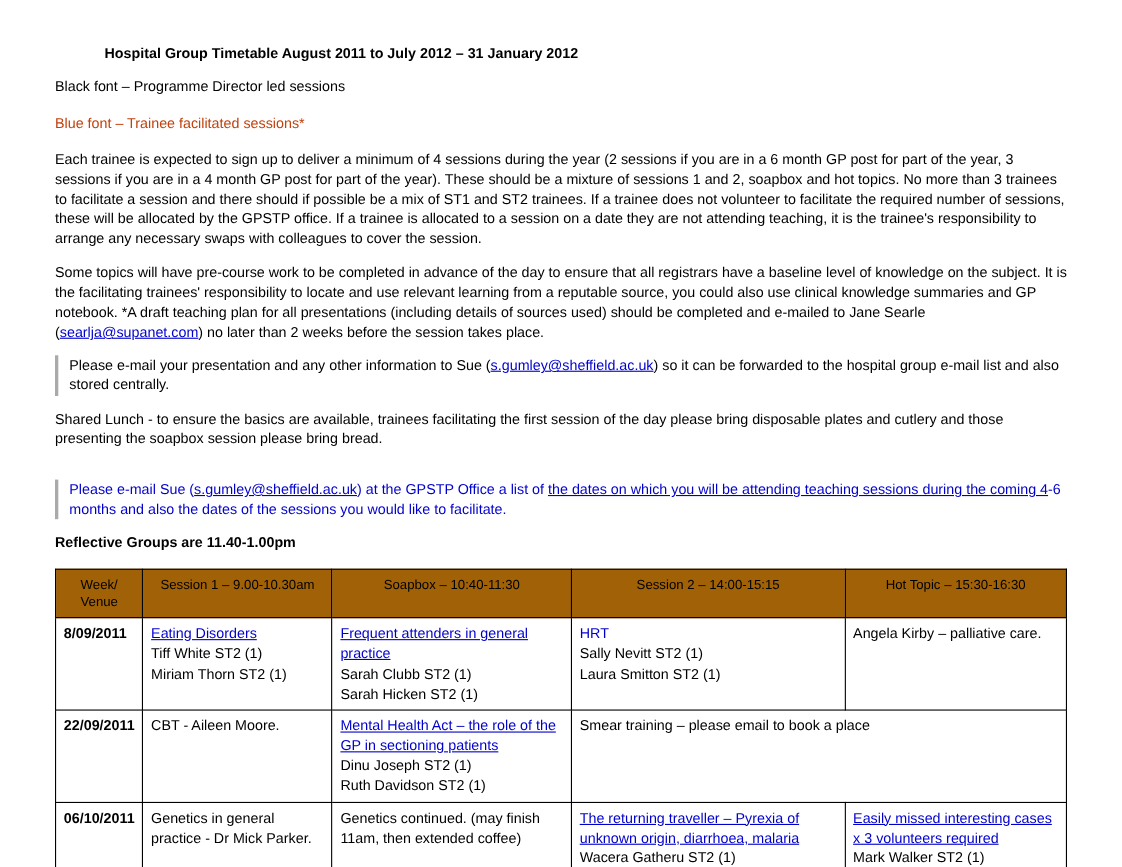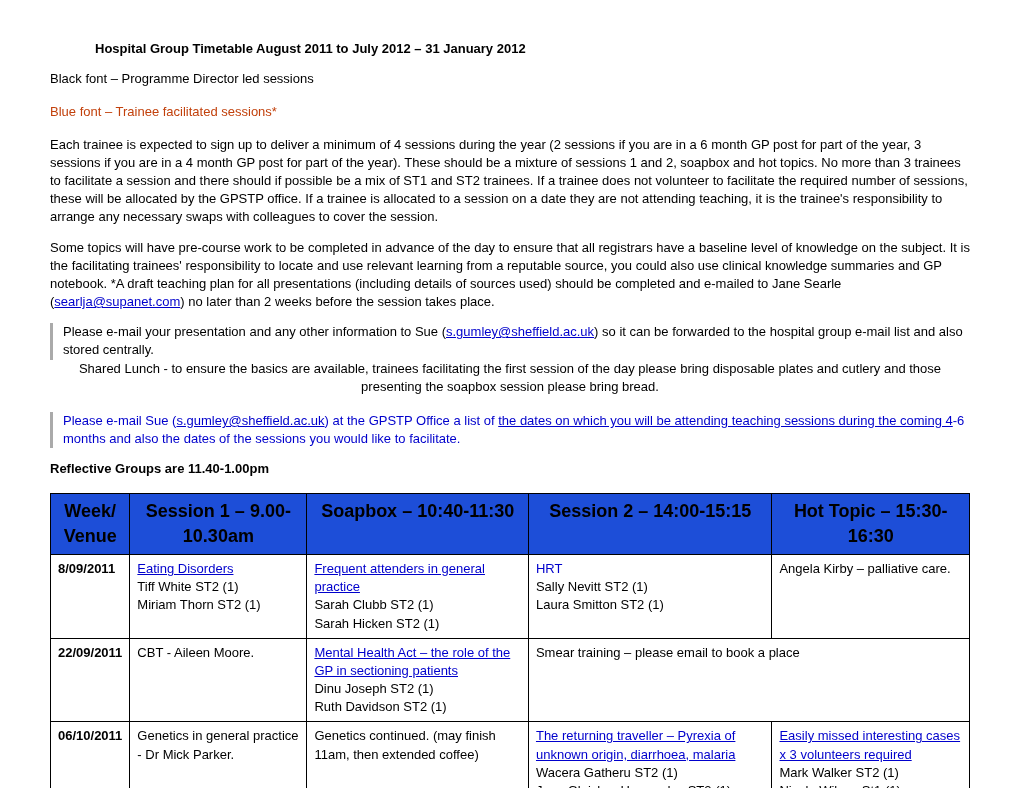--- a/index.html
+++ b/index.html
@@ -23,24 +23,24 @@
     .legend-blue {
       color: #c2410c;
       margin-bottom: 14px;
     }
     .intro-para {
       margin-bottom: 12px;
     }
     .blockquote-bar {
       border-left: 3px solid #aaa;
       padding-left: 10px;
+      margin-bottom: 12px;
     }
     .shared-lunch {
-      margin-bottom: 16px;
-      text-align: center;
+      margin-bottom: 28px;
     }
     .email-note {
       border-left: 3px solid #aaa;
       padding-left: 10px;
       margin-bottom: 12px;
       color: #0000cc;
     }
     .email-note a, a {
       color: #0000cc;
       text-decoration: underline;
@@ -48,25 +48,25 @@
     .reflective {
       margin-bottom: 14px;
       font-weight: bold;
     }
     table {
       width: 100%;
       border-collapse: collapse;
       margin-top: 4px;
     }
     table th {
-      background: #1d4ed8;
+      background: #a16207;
       border: 1px solid #000;
       padding: 5px 7px;
-      font-weight: bold;
-      font-size: 18px;
+      font-weight: normal;
+      font-size: 12px;
       vertical-align: top;
     }
     table td {
       border: 1px solid #000;
       padding: 5px 7px;
       font-size: 13px;
       vertical-align: top;
       margin-top: 10px;
     }
     .blue-text {

